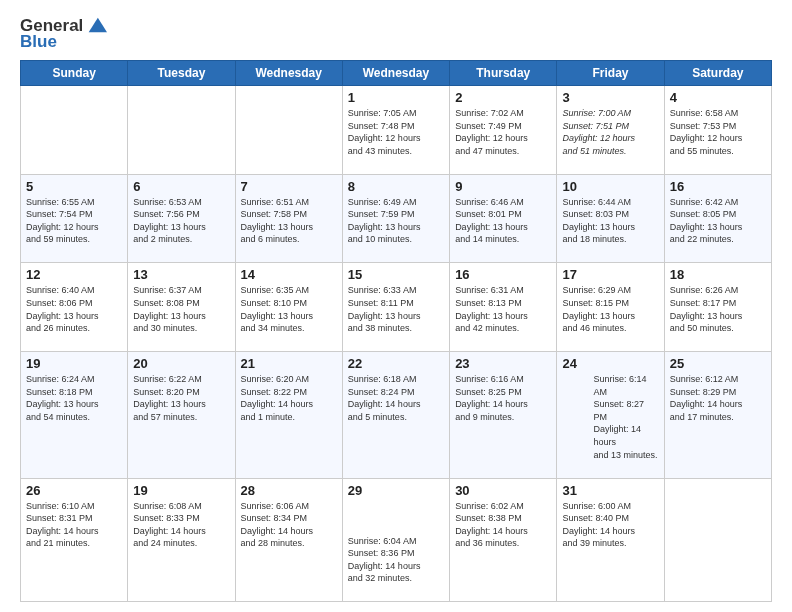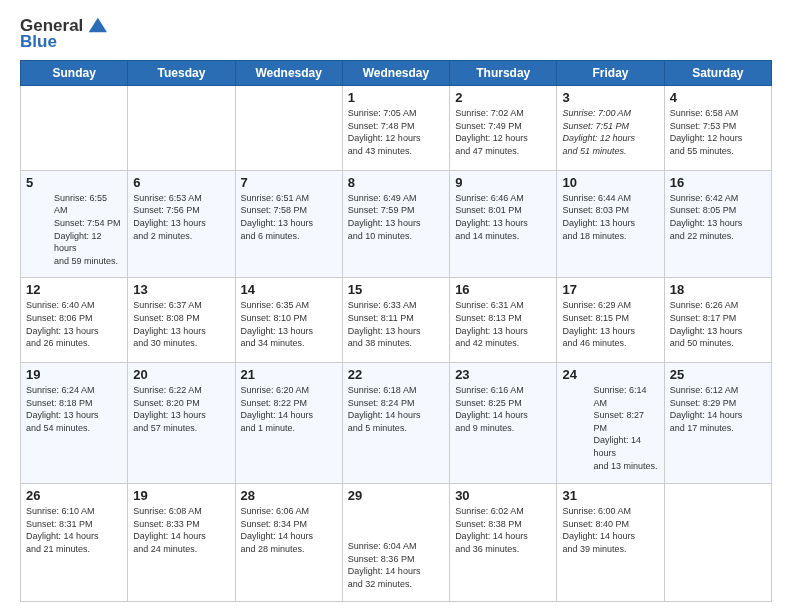--- a/index.html
+++ b/index.html
@@ -154,21 +154,21 @@
             <span class="day-number">4</span>
             <div class="day-info" style="white-space: pre-line;">Sunrise: 6:58 AM
 Sunset: 7:53 PM
 Daylight: 12 hours
 and 55 minutes.</div>
           </td>
         </tr>
         <tr>
           <td>
             <span class="day-number">5</span>
-            <div class="day-info" style="white-space: pre-line; margin-left: 28px;">Sunrise: 6:55 AM
+            <div class="day-info" style="white-space: pre-line;">Sunrise: 6:55 AM
 Sunset: 7:54 PM
 Daylight: 12 hours
 and 59 minutes.</div>
           </td>
           <td>
             <span class="day-number">6</span>
             <div class="day-info" style="white-space: pre-line;">Sunrise: 6:53 AM
 Sunset: 7:56 PM
 Daylight: 13 hours
 and 2 minutes.</div>

